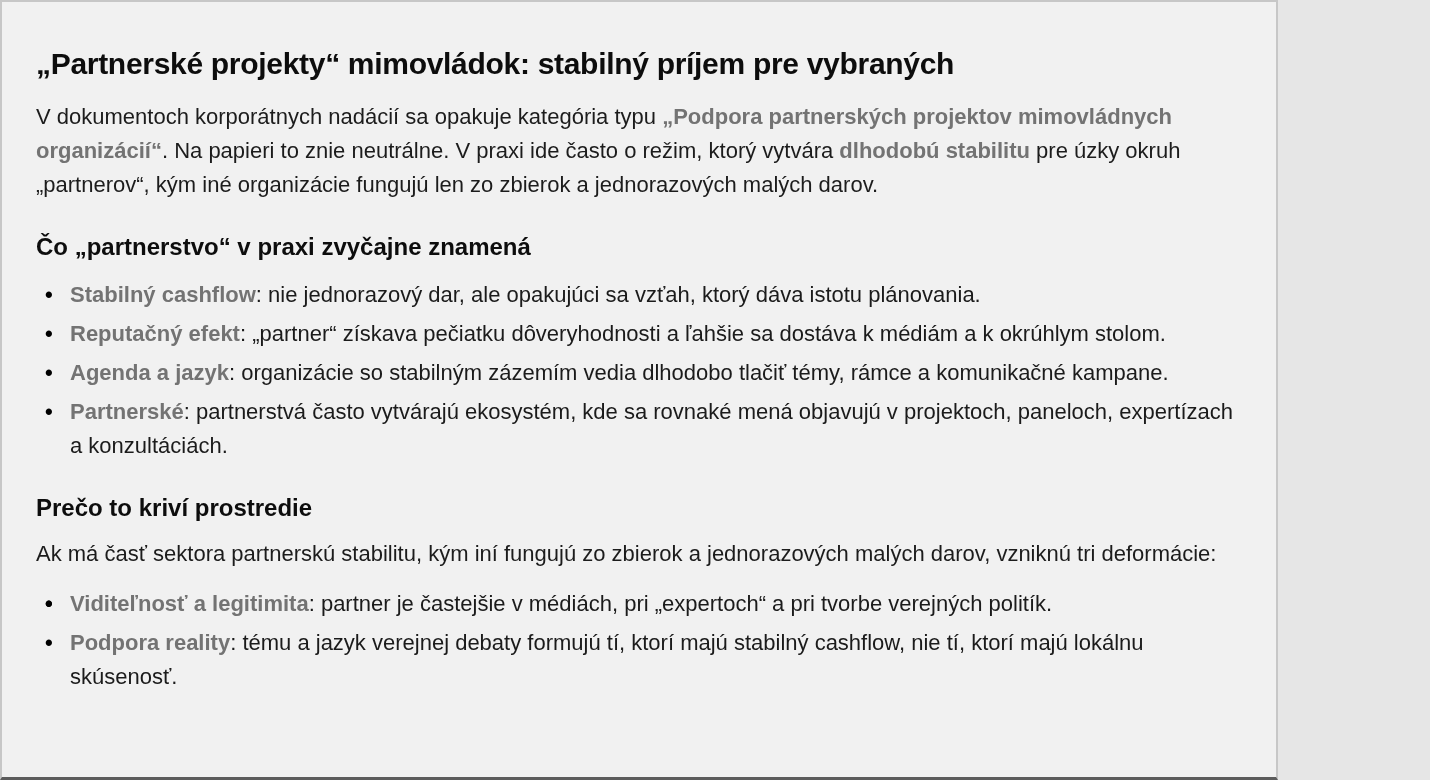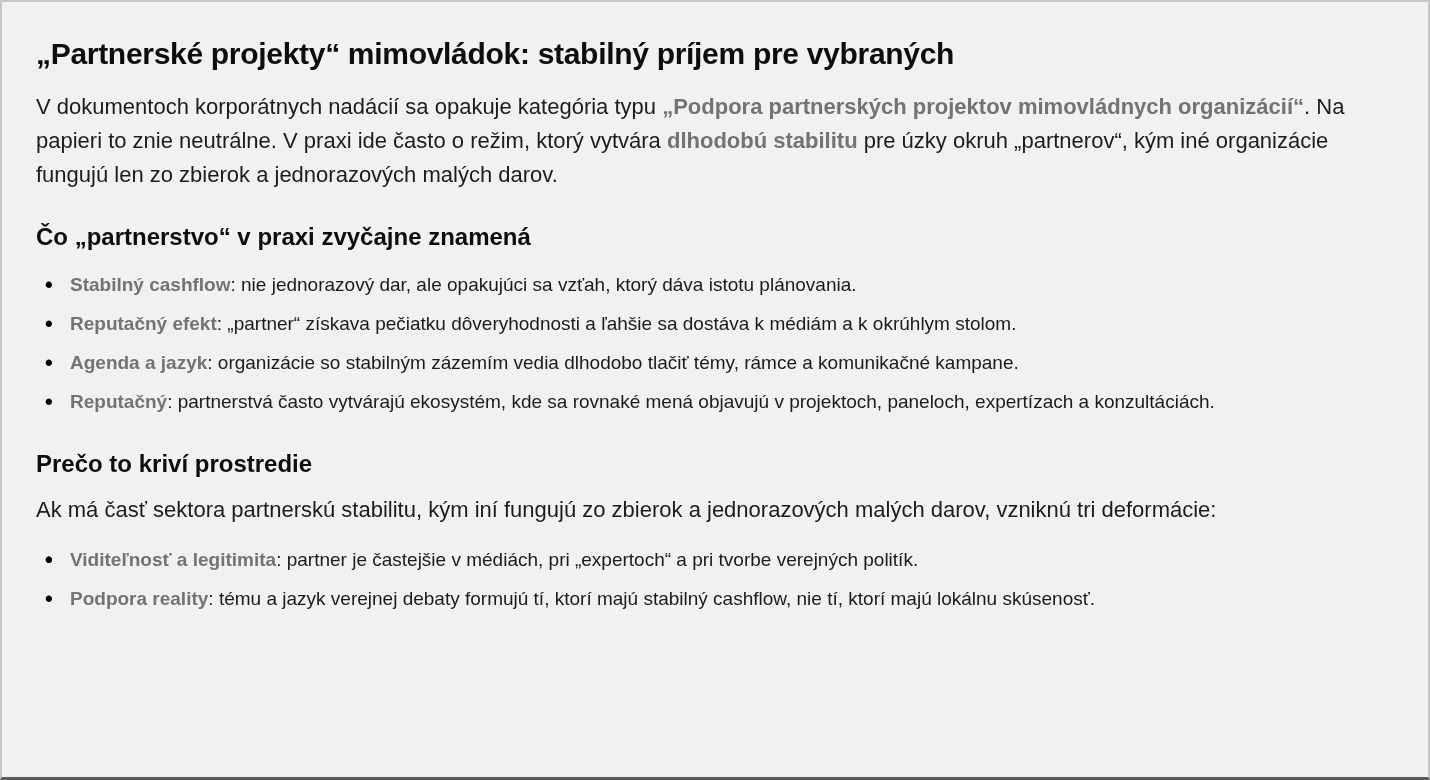--- a/index.html
+++ b/index.html
@@ -6,26 +6,26 @@
     margin: 0;
     padding: 0;
     width: 1430px;
     height: 780px;
     background: #e6e6e6;
     font-family: "Liberation Sans", "DejaVu Sans", sans-serif;
     overflow: hidden;
   }
   .document-frame {
     box-sizing: border-box;
-    width: 1430px;
+    width: 1278px;
     height: 780px;
     background: #f1f1f1;
     border: 2px solid #c7c7c7;
     border-bottom: 3px solid #5c5c5c;
-    padding: 28px 34px 10px 34px;
+    padding: 38px 34px 10px 34px;
     color: #1b1b1b;
     overflow: hidden;
   }
   h1.page-title {
     margin: 6px 0 18px 0;
     font-size: 30px;
     line-height: 36px;
     font-weight: 700;
     color: #0d0d0d;
     letter-spacing: -0.3px;
@@ -50,21 +50,21 @@
   ul.bullet-list {
     list-style: none;
     margin: 16px 0 6px 0;
     padding: 0;
     max-width: 1370px;
   }
   ul.bullet-list li {
     position: relative;
     padding-left: 34px;
     margin: 0 0 5px 0;
-    font-size: 19px;
+    font-size: 22px;
     line-height: 34px;
   }
   .bullet-dot {
     position: absolute;
     left: 9px;
     top: 0;
   }
   .bullet-dot::before {
     content: "\2022";
     font-size: 22px;
@@ -83,21 +83,21 @@
   <h1 class="page-title">„Partnerské projekty“ mimovládok: stabilný príjem pre vybraných</h1>
 
   <p class="body-para"><span>V dokumentoch korporátnych nadácií sa opakuje kategória typu </span><b>„Podpora partnerských projektov mimovládnych organizácií“</b><span>. Na papieri to znie neutrálne. V praxi ide často o režim, ktorý vytvára </span><b>dlhodobú stabilitu</b><span> pre úzky okruh „partnerov“, kým iné organizácie fungujú len zo zbierok a jednorazových malých darov.</span></p>
 
   <h2 class="section-heading">Čo „partnerstvo“ v praxi zvyčajne znamená</h2>
 
   <ul class="bullet-list">
     <li><span class="bullet-dot"></span><span class="li-body"><b>Stabilný cashflow</b><span>: nie jednorazový dar, ale opakujúci sa vzťah, ktorý dáva istotu plánovania.</span></span></li>
     <li><span class="bullet-dot"></span><span class="li-body"><b>Reputačný efekt</b><span>: „partner“ získava pečiatku dôveryhodnosti a ľahšie sa dostáva k médiám a k okrúhlym stolom.</span></span></li>
     <li><span class="bullet-dot"></span><span class="li-body"><b>Agenda a jazyk</b><span>: organizácie so stabilným zázemím vedia dlhodobo tlačiť témy, rámce a komunikačné kampane.</span></span></li>
-    <li><span class="bullet-dot"></span><span class="li-body"><b>Reputačný</b><span>: partnerstvá často vytvárajú ekosystém, kde sa rovnaké mená objavujú v projektoch, paneloch, expertízach a konzultáciách.</span></span></li>
+    <li><span class="bullet-dot"></span><span class="li-body"><b>Partnerské</b><span>: partnerstvá často vytvárajú ekosystém, kde sa rovnaké mená objavujú v projektoch, paneloch, expertízach a konzultáciách.</span></span></li>
   </ul>
 
   <h2 class="section-heading">Prečo to kriví prostredie</h2>
 
   <p class="body-para">Ak má časť sektora partnerskú stabilitu, kým iní fungujú zo zbierok a jednorazových malých darov, vzniknú tri deformácie:</p>
 
   <ul class="bullet-list">
     <li><span class="bullet-dot"></span></li>
     <li><span class="bullet-dot"></span><span class="li-body"><b>Viditeľnosť a legitimita</b><span>: partner je častejšie v médiách, pri „expertoch“ a pri tvorbe verejných politík.</span></span></li>
     <li><span class="bullet-dot"></span><span class="li-body"><b>Podpora reality</b><span>: tému a jazyk verejnej debaty formujú tí, ktorí majú stabilný cashflow, nie tí, ktorí majú lokálnu skúsenosť.</span></span></li>

